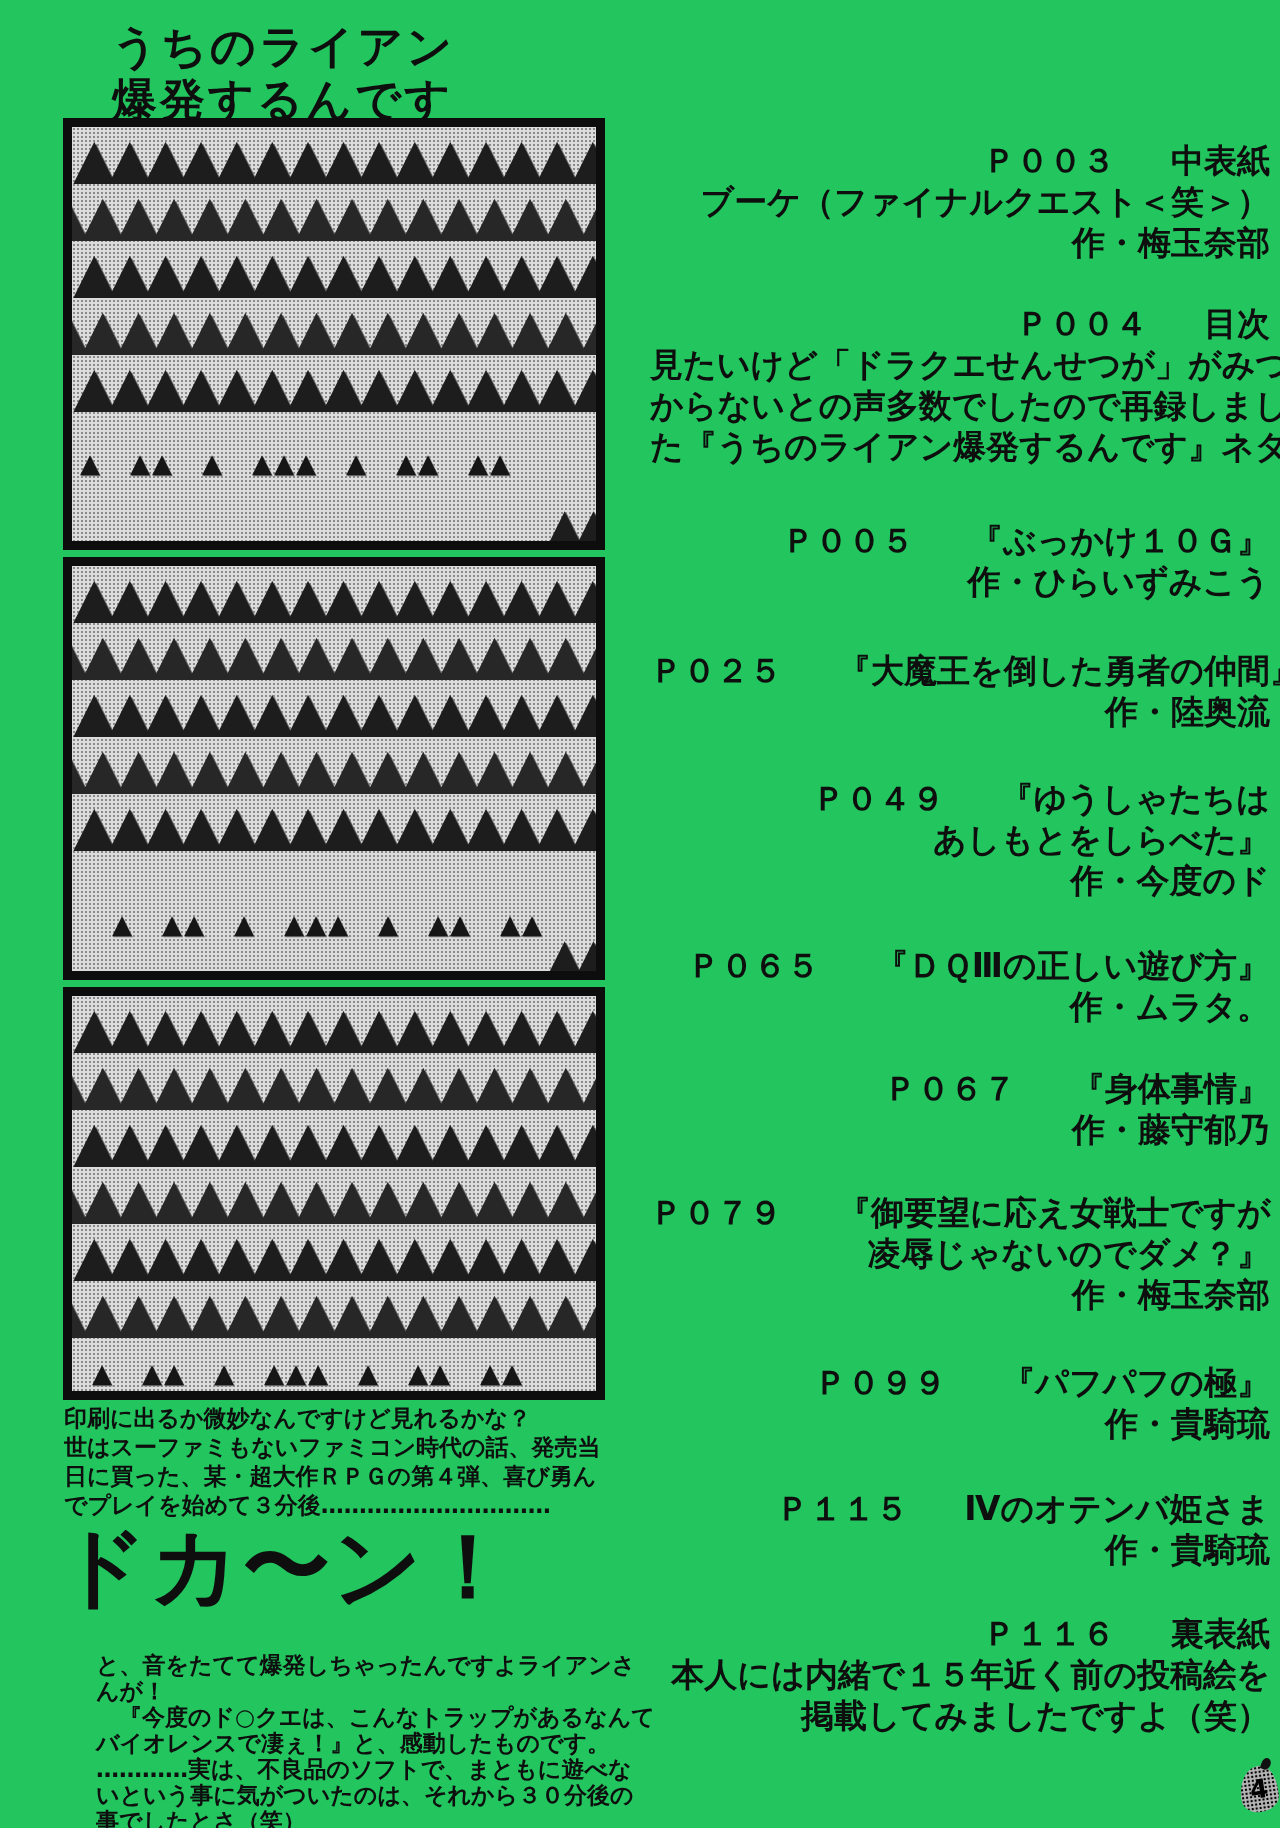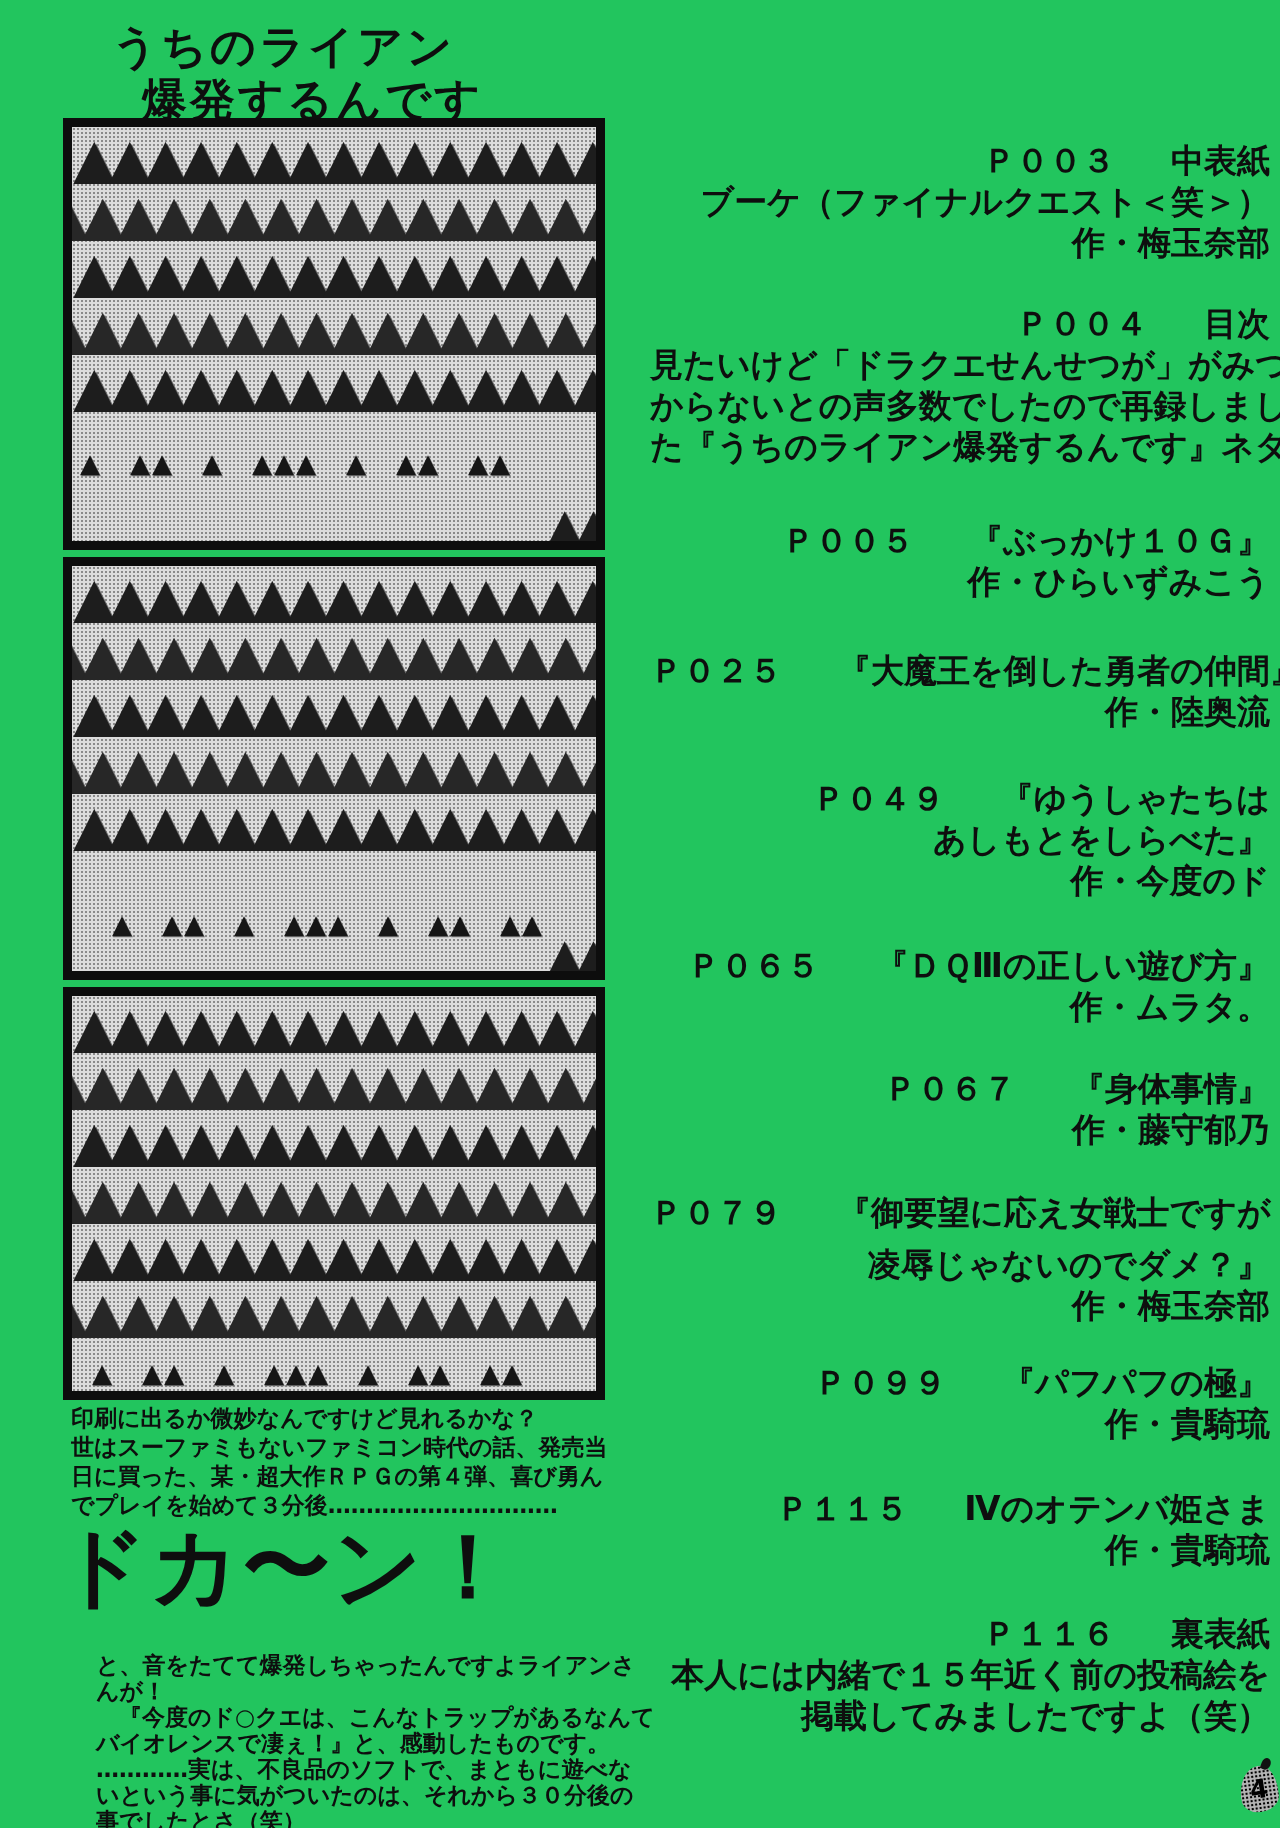--- a/index.html
+++ b/index.html
@@ -2,21 +2,21 @@
 <html><head>
 <meta charset="utf-8">
 <style>
   html,body{margin:0;padding:0;background:#fff;}
   #sheet{
     position:relative;width:1280px;height:1828px;background:#22c55e;overflow:hidden;
     font-family:"DejaVu Sans","Liberation Sans",sans-serif;color:#0e0e0e;text-decoration:underline;
   }
   
   .title{position:absolute;left:112px;top:20px;font-size:45px;font-weight:bold;line-height:53px;letter-spacing:3px;}
-  .title .l2{margin-left:30px;}
+  .title .l2{}
   
   .panel{
     position:absolute;left:63px;width:524px;border:9px solid #0d0d0d;
     background-color:#dcdcdc;
     background-image:radial-gradient(circle,#8a8a8a .8px,transparent 1.4px);
     background-size:4px 4px;
     overflow:hidden;display:flex;flex-direction:column;
   }
   .p1{top:118px;height:414px;}
   .p2{top:557px;height:405px;}
@@ -37,23 +37,23 @@
   .p2 .bush{top:56px;left:40px;}
   .p3 .bush{top:auto;bottom:0;left:20px;}
   .corner{position:absolute;right:-8px;bottom:-12px;white-space:nowrap;}
   .corner::before{content:"▲▲";font-size:48px;letter-spacing:-8px;color:#1d1d1d;text-shadow:2px 2px 0 #6f6f6f;}
   
   .toc{position:absolute;left:650px;top:0;width:620px;font-weight:bold;font-size:33px;}
   .entry{position:absolute;left:0;width:100%;text-align:right;}
   .tl{line-height:41px;white-space:nowrap;}
   .pg{display:inline-block;margin-right:56px;}
   .ind260{padding-left:260px;}
-  .ind185{padding-left:185px;margin-top:11px;}
-  
-  .fnote{position:absolute;left:71px;top:1404px;font-size:23px;font-weight:bold;line-height:29px;white-space:nowrap;}
+  .ind185{padding-left:185px;}
+  
+  .fnote{position:absolute;left:64px;top:1404px;font-size:23px;font-weight:bold;line-height:29px;white-space:nowrap;}
   .boom{position:absolute;left:58px;top:1508px;font-size:88px;font-weight:bold;letter-spacing:2px;white-space:nowrap;}
   .fstory{position:absolute;left:64px;top:1652px;font-size:23px;font-weight:bold;line-height:26px;white-space:nowrap;margin-left:32px;}
   
   .slime{
     position:absolute;left:1240px;top:1766px;width:38px;height:46px;
     background-color:#b5b5b5;
     background-image:radial-gradient(circle,#000 1.1px,transparent 1.6px);
     background-size:4px 4px;
     border-radius:58% 42% 52% 48% / 72% 64% 36% 34%;
     transform:rotate(-8deg);

